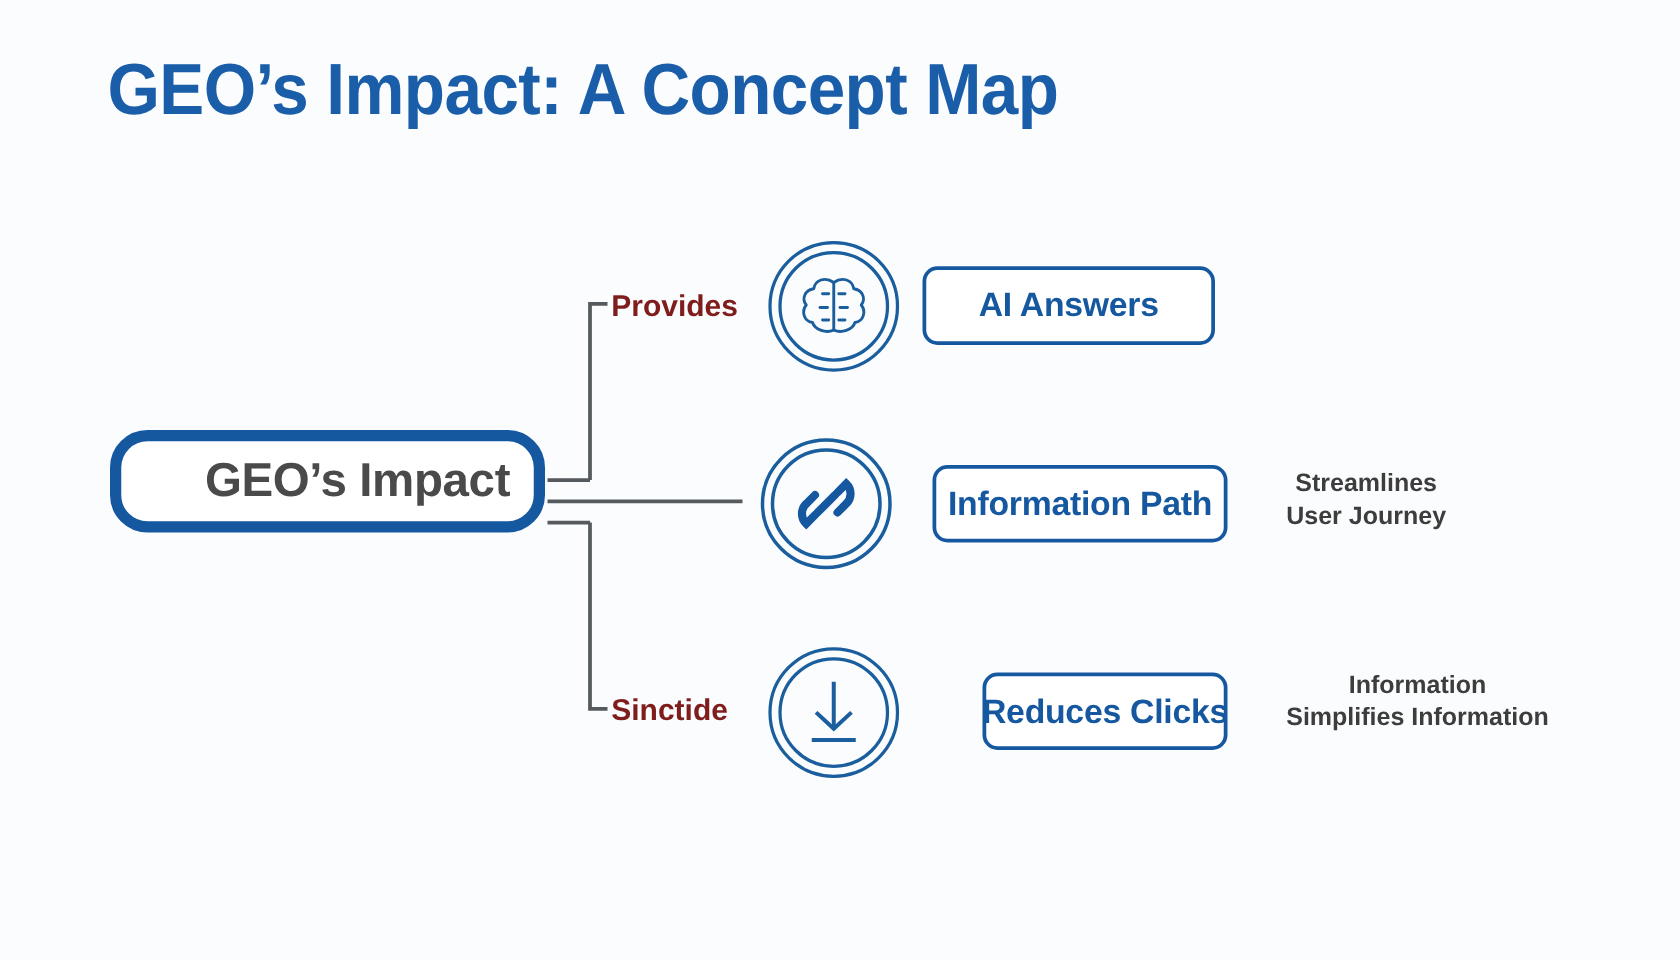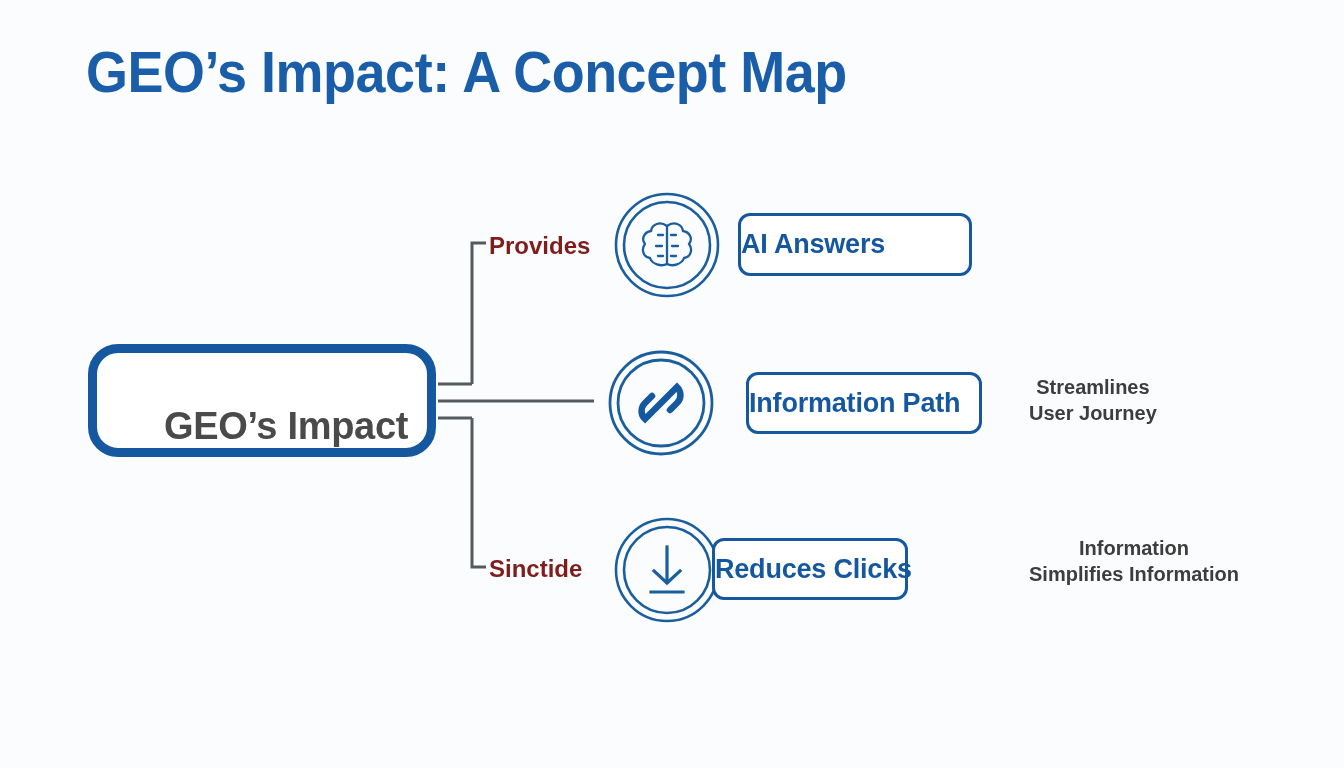--- a/index.html
+++ b/index.html
@@ -45,27 +45,27 @@
     height: 768px;
     pointer-events: none;
   }
 
   
   #root-node {
     position: absolute;
     left: 88px;
     top: 344px;
     width: 348px;
-    height: 113px;
+    height: 82px;
     box-sizing: border-box;
     border: 9px solid #1558a0;
     border-radius: 30px;
     background: #ffffff;
     display: flex;
-    align-items: flex-end;
+    align-items: center;
     justify-content: center;
     padding-left: 48px;
   }
   #root-node .root-label {
     font-size: 38px;
     font-weight: bold;
     color: #4a4a4a;
     letter-spacing: -0.3px;
     white-space: nowrap;
   }
@@ -92,21 +92,21 @@
 
   
   .concept-box {
     position: absolute;
     box-sizing: border-box;
     border: 3px solid #1558a0;
     border-radius: 12px;
     background: #ffffff;
     display: flex;
     align-items: center;
-    justify-content: flex-start;
+    justify-content: center;
   }
   .concept-box .concept-label {
     font-size: 27px;
     font-weight: bold;
     color: #1558a0;
     white-space: nowrap;
     letter-spacing: -0.2px;
   }
 
   
@@ -196,21 +196,21 @@
       <circle cx="54" cy="54" r="51" fill="none" stroke="#1a5e9e" stroke-width="2.6"></circle>
       <circle cx="54" cy="54" r="43" fill="none" stroke="#1a5e9e" stroke-width="2.6"></circle>
       <g fill="none" stroke="#1a5e9e" stroke-width="3.2" stroke-linecap="square" stroke-linejoin="miter">
         <path d="M54 31 L54 66"></path>
         <path d="M41 55 L54 67 L67 55"></path>
         <path d="M38 76 L70 76"></path>
       </g>
     </svg>
   </div>
 
-  <div class="concept-box" style="left:712px; top:538px; width:196px; height:62px;">
+  <div class="concept-box" style="left:786px; top:538px; width:196px; height:62px;">
     <span class="concept-label">Reduces Clicks</span>
   </div>
 
   <div class="annotation" style="left:1029px; top:536px;">
     <div>Information</div>
     <div>Simplifies Information</div>
   </div>
 
 </div>
 

